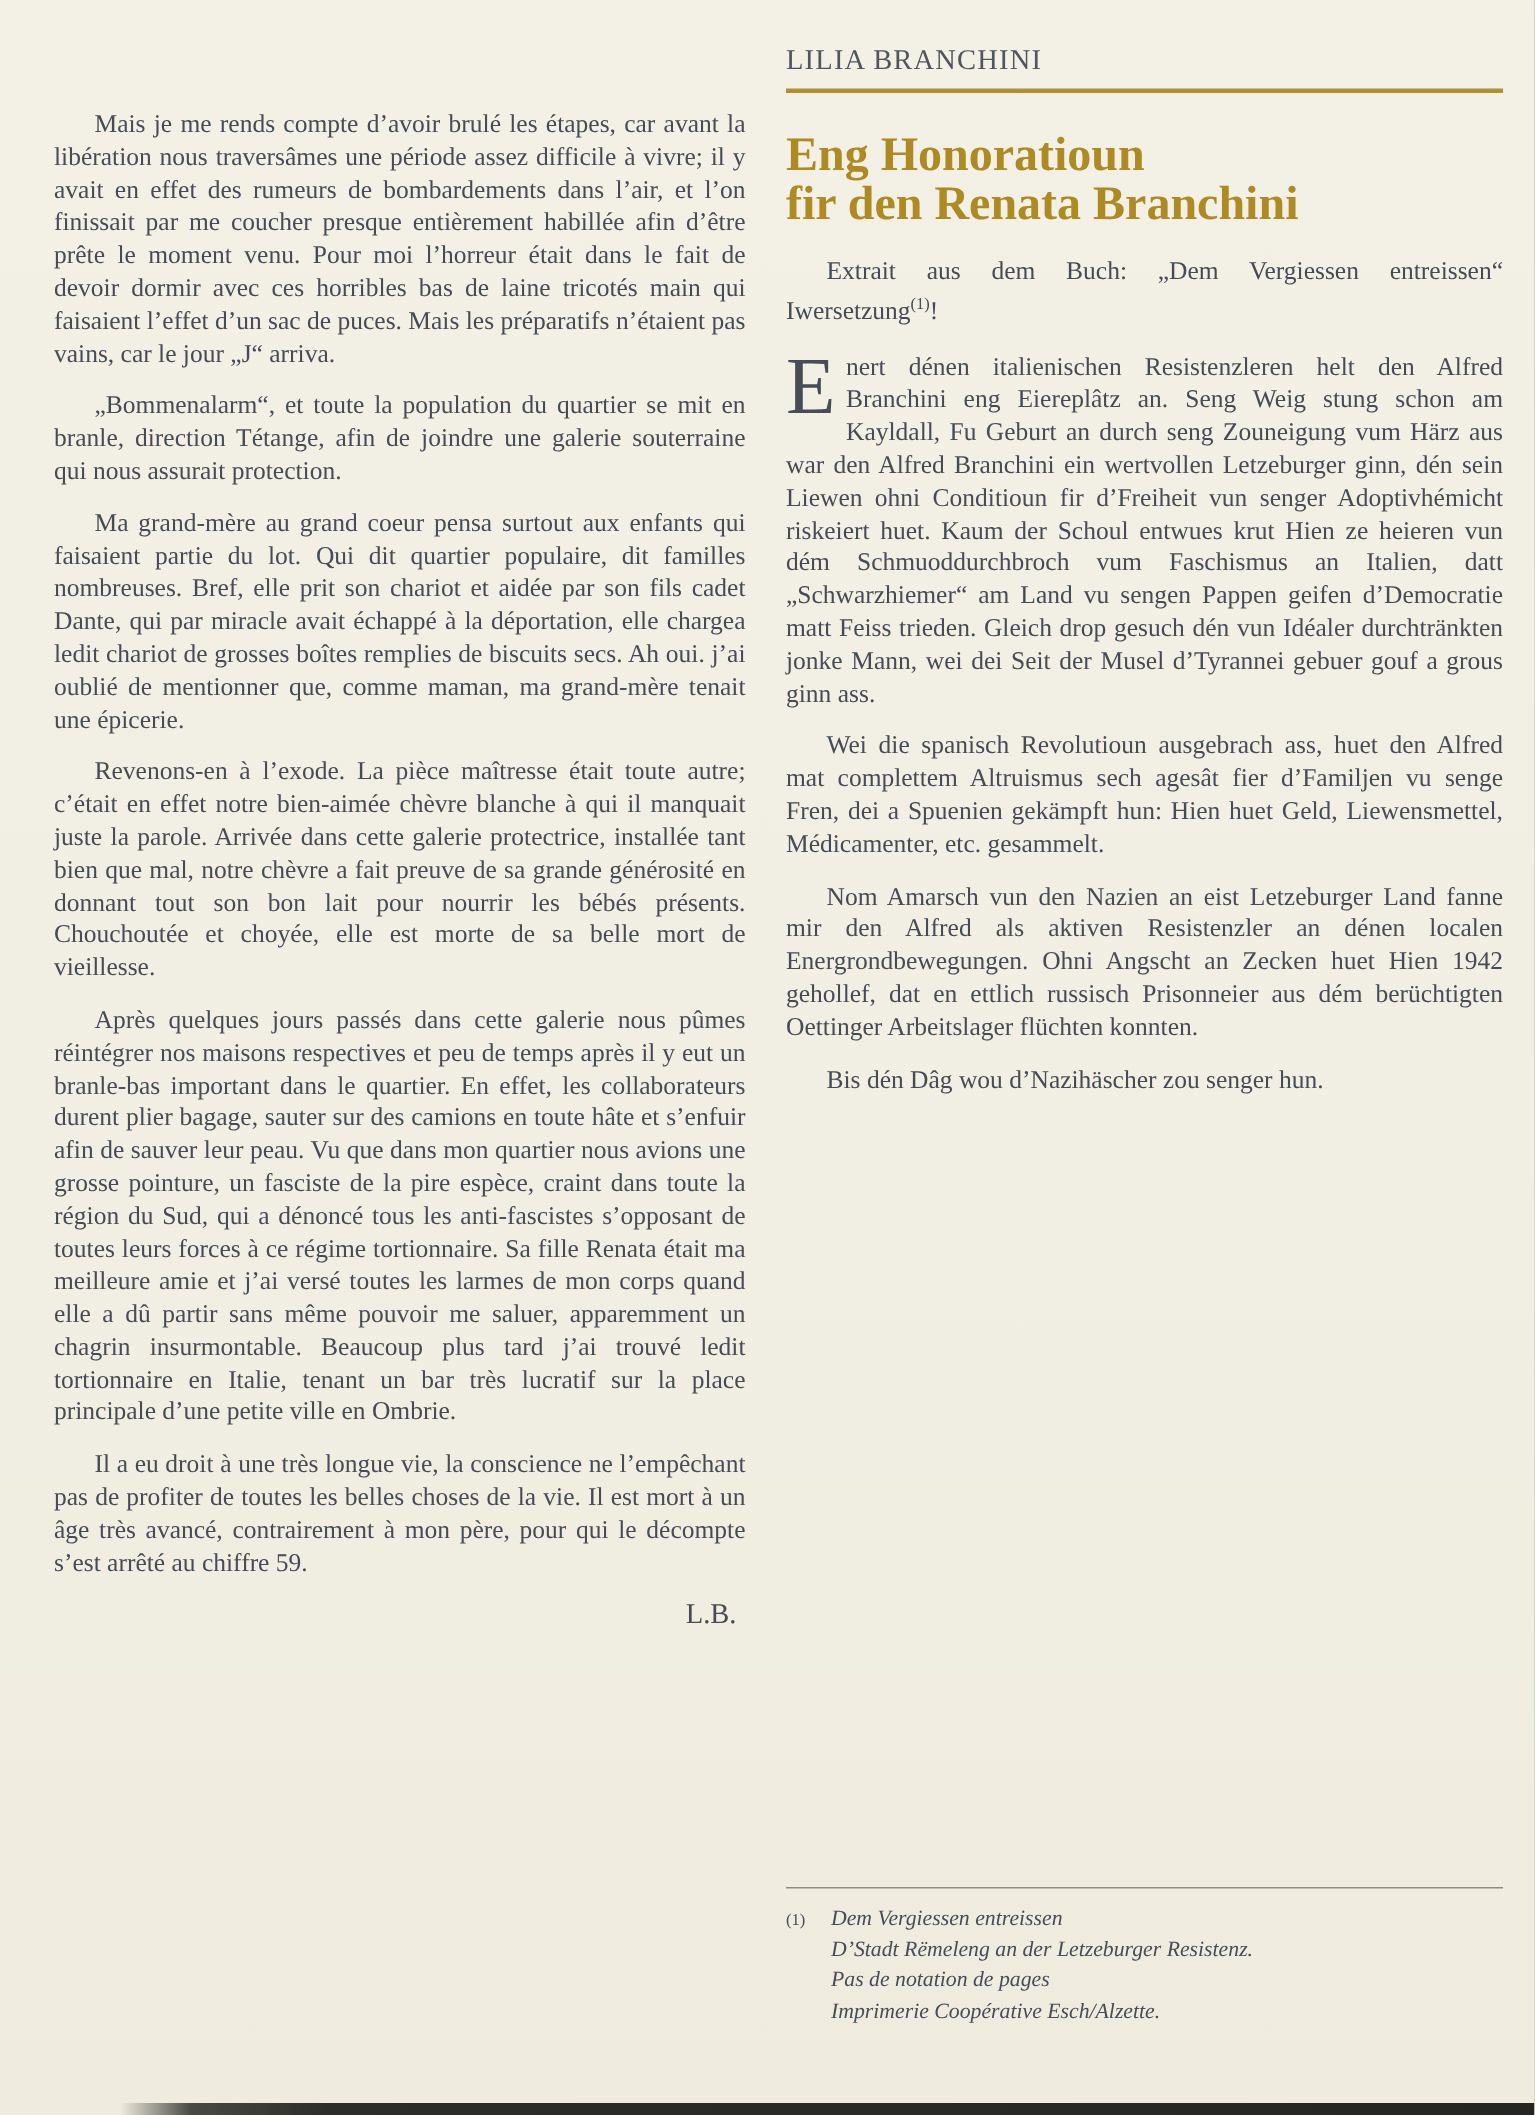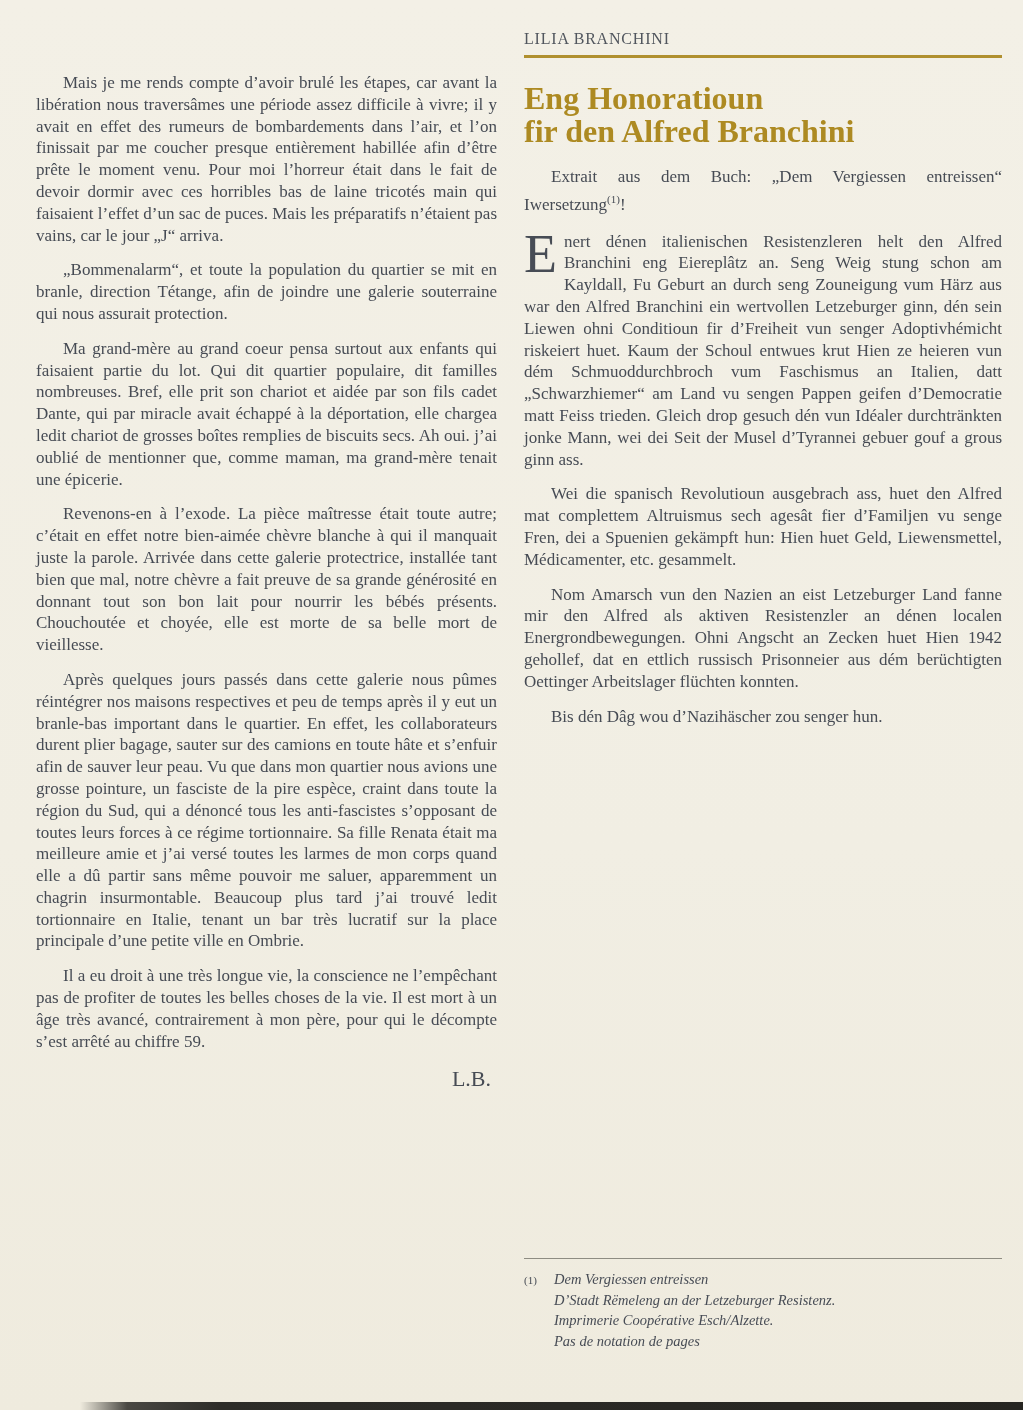--- a/index.html
+++ b/index.html
@@ -23,21 +23,21 @@
   }
   .col-right {
     position: absolute;
     left: 524px;
     top: 30px;
     width: 478px;
   }
 
   
   .running-header {
-    font-size: 16px;
+    font-size: 19px;
     letter-spacing: 0.8px;
     color: #51565e;
     padding-bottom: 7px;
     border-bottom: 3px solid #b0902f;
   }
 
   
   .article-title {
     margin: 24px 0 0 0;
     font-size: 32px;
@@ -67,21 +67,21 @@
   .dropcap {
     float: left;
     font-size: 54px;
     line-height: 42px;
     padding: 2px 7px 0 0;
     color: #474c55;
   }
 
   .signature {
     text-align: right;
-    font-size: 22px;
+    font-size: 19px;
     margin-top: 14px;
     padding-right: 6px;
   }
 
   
   .footnote {
     position: absolute;
     left: 524px;
     top: 1258px;
     width: 478px;
@@ -130,41 +130,41 @@
     <p class="body-p">Après quelques jours passés dans cette galerie nous pûmes réintégrer nos maisons respectives et peu de temps après il y eut un branle-bas important dans le quartier. En effet, les collaborateurs durent plier bagage, sauter sur des camions en toute hâte et s’enfuir afin de sauver leur peau. Vu que dans mon quartier nous avions une grosse pointure, un fasciste de la pire espèce, craint dans toute la région du Sud, qui a dénoncé tous les anti-fascistes s’opposant de toutes leurs forces à ce régime tortionnaire. Sa fille Renata était ma meilleure amie et j’ai versé toutes les larmes de mon corps quand elle a dû partir sans même pouvoir me saluer, apparemment un chagrin insurmontable. Beaucoup plus tard j’ai trouvé ledit tortionnaire en Italie, tenant un bar très lucratif sur la place principale d’une petite ville en Ombrie.</p>
     <p class="body-p">Il a eu droit à une très longue vie, la conscience ne l’empêchant pas de profiter de toutes les belles choses de la vie. Il est mort à un âge très avancé, contrairement à mon père, pour qui le décompte s’est arrêté au chiffre 59.</p>
     <div class="signature">L.B.</div>
   </div>
 
   <div class="col-right">
     <div class="running-header">LILIA BRANCHINI</div>
 
     <h1 class="article-title">
       <span>Eng Honoratioun</span>
-      <span>fir den Alfred Branchini</span>
+      <span>fir den Renata Branchini</span>
     </h1>
 
     <p class="subtitle"><span>Extrait aus dem Buch: „Dem Vergiessen entreissen“ Iwersetzung</span><sup style="font-size:11px;">(1)</sup><span>!</span></p>
 
     <p class="body-p no-indent">
       <span class="dropcap">E</span><span>nert dénen italienischen Resistenzleren helt den Alfred Branchini eng Eiereplâtz an. Seng Weig stung schon am Kayldall, Fu Geburt an durch seng Zouneigung vum Härz aus war den Alfred Branchini ein wertvollen Letzeburger ginn, dén sein Liewen ohni Conditioun fir d’Freiheit vun senger Adoptivhémicht riskeiert huet. Kaum der Schoul entwues krut Hien ze heieren vun dém Schmuoddurchbroch vum Faschismus an Italien, datt „Schwarzhiemer“ am Land vu sengen Pappen geifen d’Democratie matt Feiss trieden. Gleich drop gesuch dén vun Idéaler durchtränkten jonke Mann, wei dei Seit der Musel d’Tyrannei gebuer gouf a grous ginn ass.</span>
     </p>
     <p class="body-p">Wei die spanisch Revolutioun ausgebrach ass, huet den Alfred mat complettem Altruismus sech agesât fier d’Familjen vu senge Fren, dei a Spuenien gekämpft hun: Hien huet Geld, Liewensmettel, Médicamenter, etc. gesammelt.</p>
     <p class="body-p">Nom Amarsch vun den Nazien an eist Letzeburger Land fanne mir den Alfred als aktiven Resistenzler an dénen localen Energrondbewegungen. Ohni Angscht an Zecken huet Hien 1942 gehollef, dat en ettlich russisch Prisonneier aus dém berüchtigten Oettinger Arbeitslager flüchten konnten.</p>
     <p class="body-p">Bis dén Dâg wou d’Nazihäscher zou senger hun.</p>
   </div>
 
   <div class="footnote">
     <div class="footnote-rule"></div>
     <div class="footnote-body">
       <sup class="fn-marker">(1)</sup>
       <div class="fn-lines">
         <div>Dem Vergiessen entreissen</div>
         <div>D’Stadt Rëmeleng an der Letzeburger Resistenz.</div>
+        <div>Pas de notation de pages</div>
         <div>Imprimerie Coopérative Esch/Alzette.</div>
-        <div>Pas de notation de pages</div>
       </div>
     </div>
   </div>
 
   <div class="scan-edge-bottom"></div>
 
 </div>
 
 </body></html>

